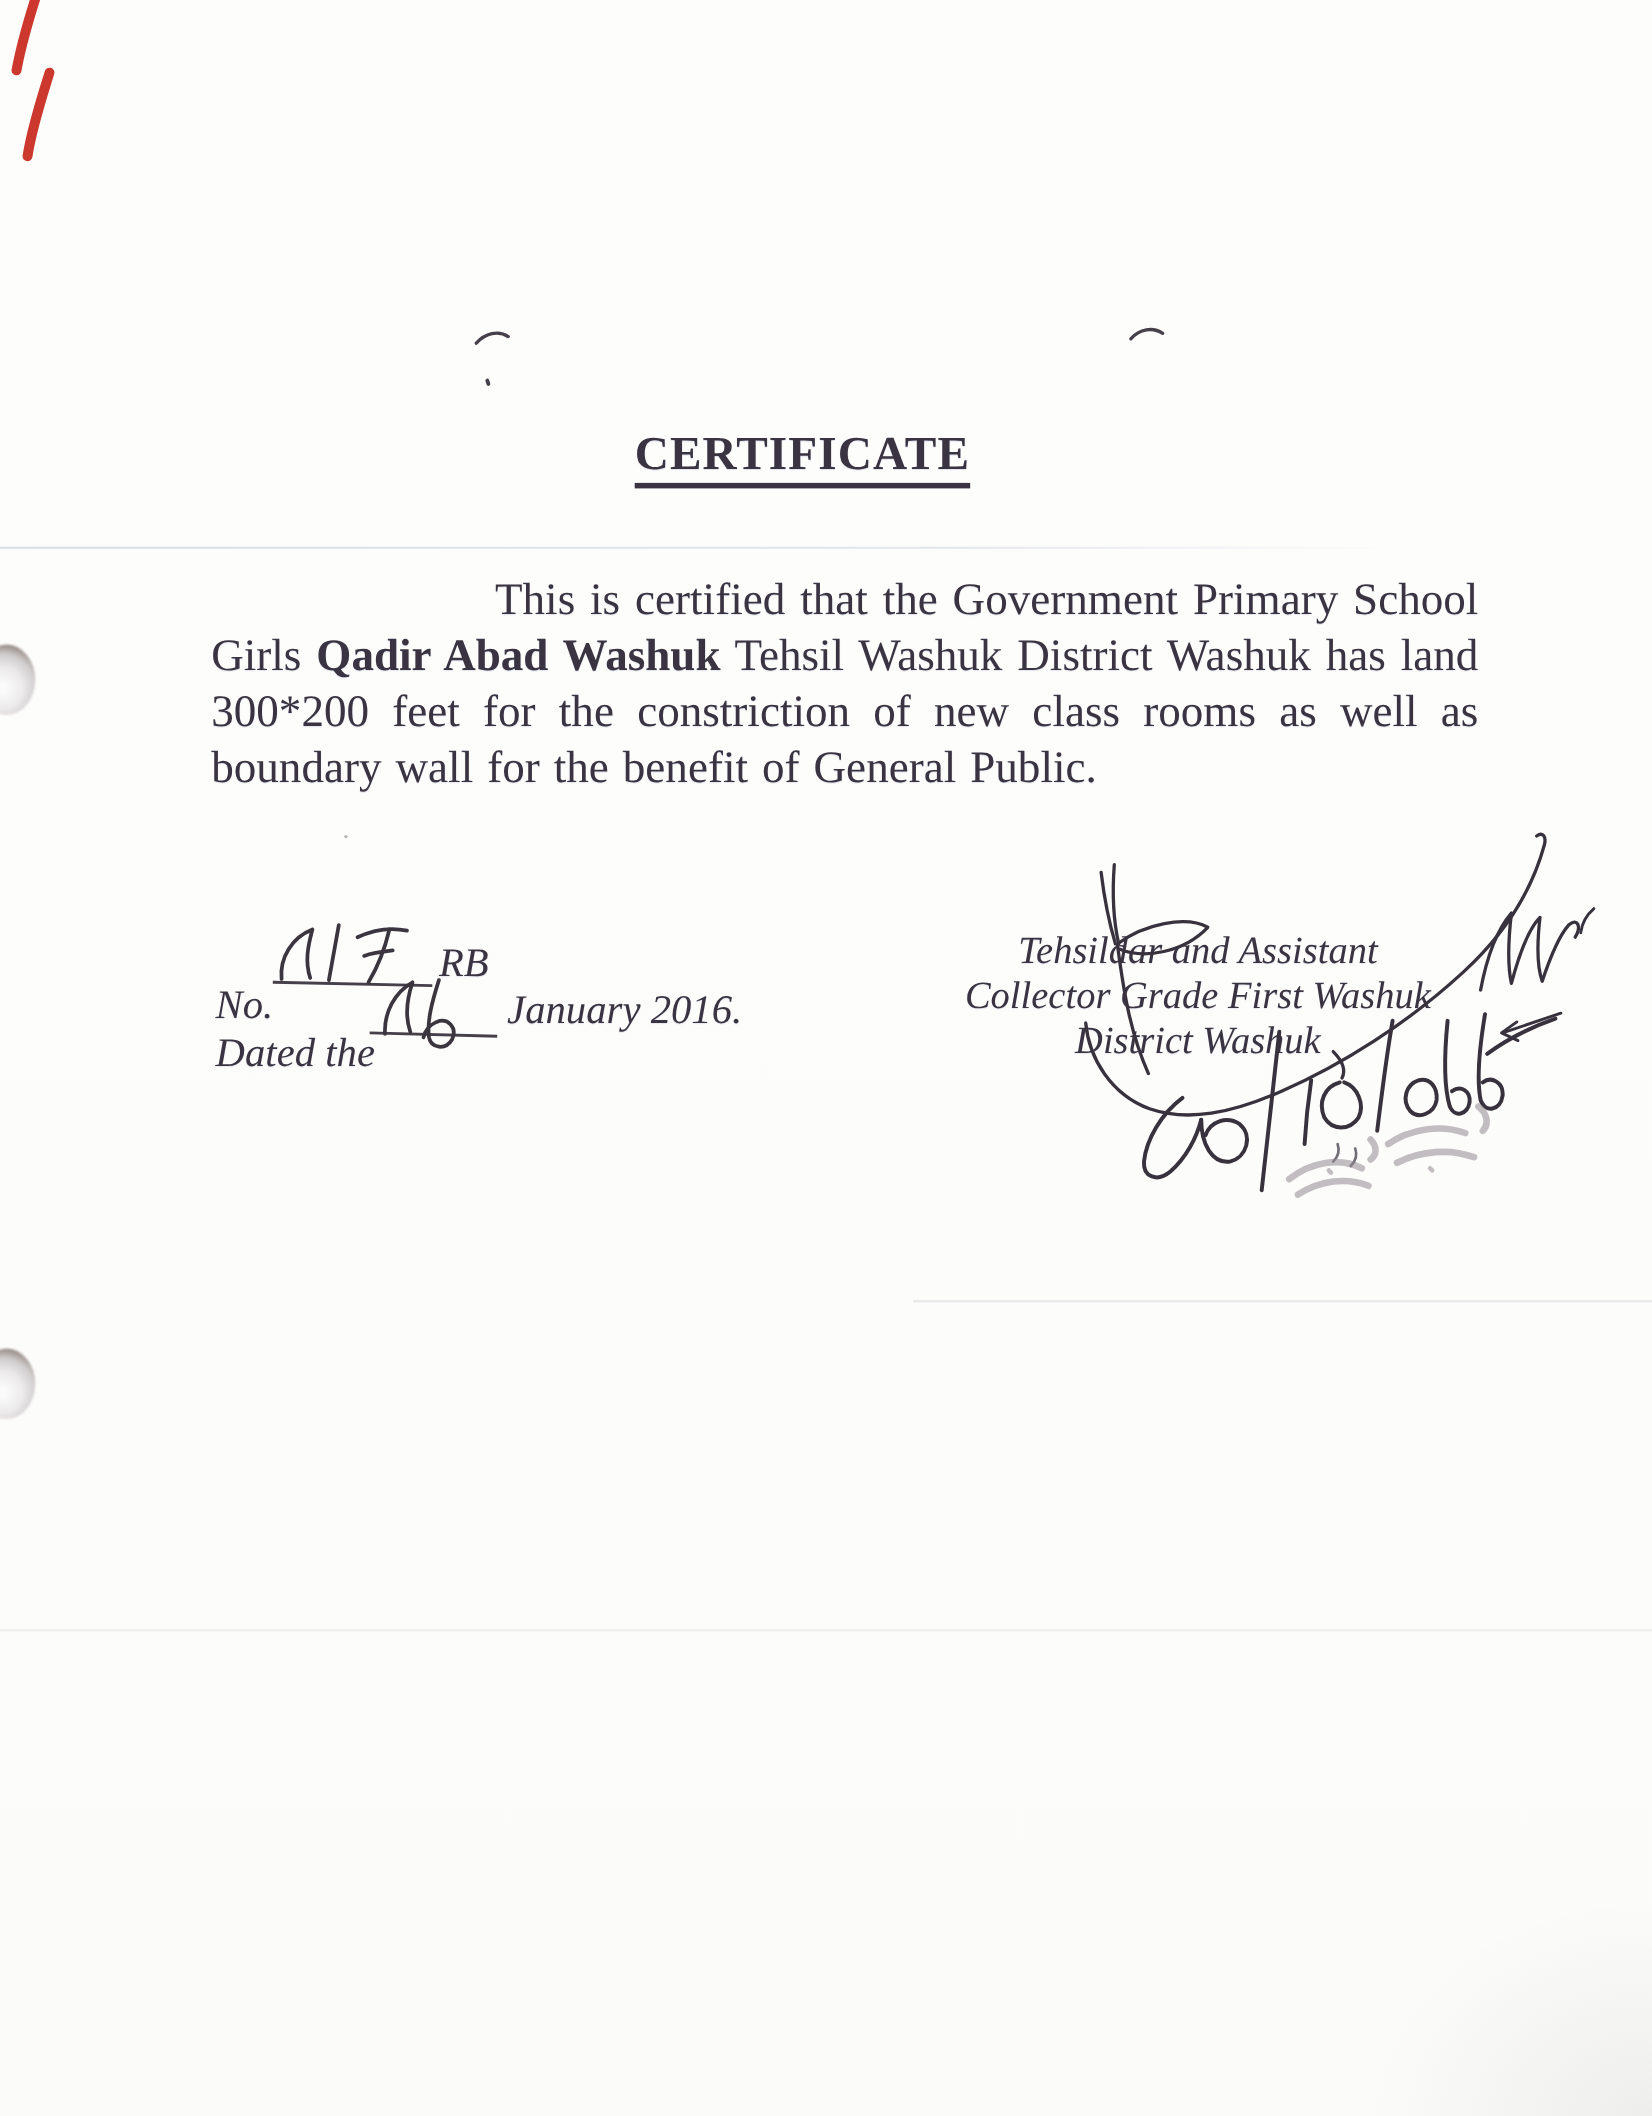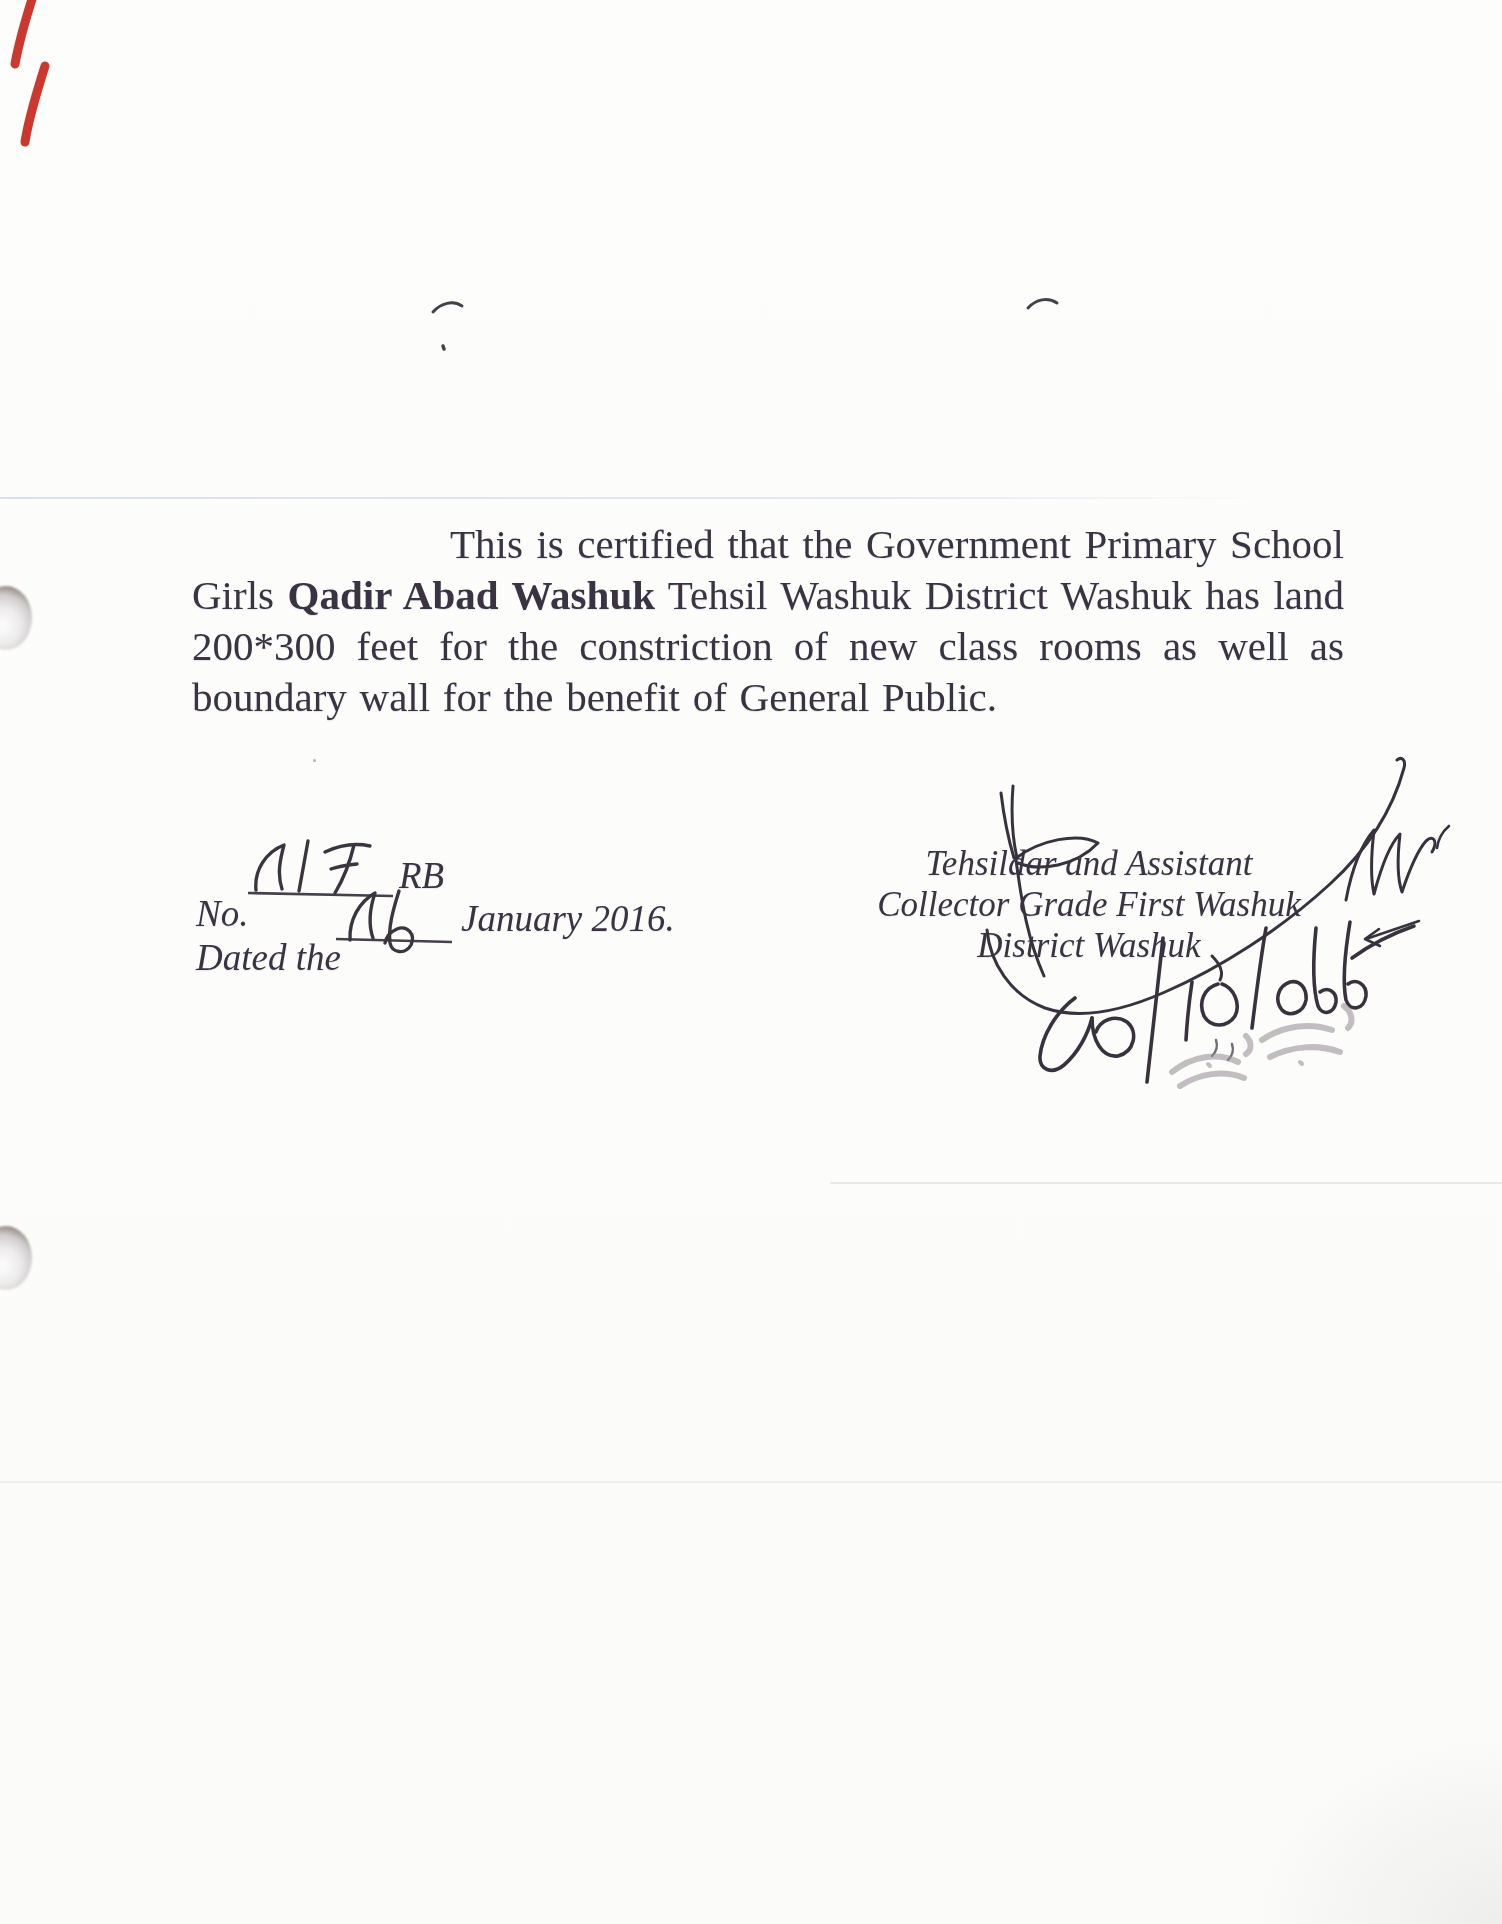--- a/index.html
+++ b/index.html
@@ -63,22 +63,23 @@
 <div class="sheet">
 
   <div class="scanline l1"></div>
   <div class="scanline l2"></div>
   <div class="scanline l3"></div>
   <div class="hole h1"></div>
   <div class="hole h2"></div>
   <div class="corner-shade"></div>
   <div class="speck" style="left:313px;top:759px;"></div>
 
+  <div class="title">CERTIFICATE</div>
 
-  <p class="body-text"><span>This is certified that the Government Primary School Girls </span><b>Qadir Abad Washuk</b><span> Tehsil Washuk District Washuk has land 200*300 feet for the constriction of new class rooms as well as boundary wall for the benefit of General Public.</span></p>
+  <p class="body-text"><span>This is certified that the Government Primary School Girls </span><b>Qadir Abad Washuk</b><span> Tehsil Washuk District Washuk has land 300*200 feet for the constriction of new class rooms as well as boundary wall for the benefit of General Public.</span></p>
 
   <div class="ref no-label">No.</div>
   <div class="ref no-suffix">RB</div>
   <div class="ref dated-label">Dated the</div>
   <div class="ref dated-suffix">January 2016.</div>
 
   <div class="signatory">
     <div>Tehsildar and Assistant</div>
     <div>Collector Grade First Washuk</div>
     <div>District Washuk</div>

